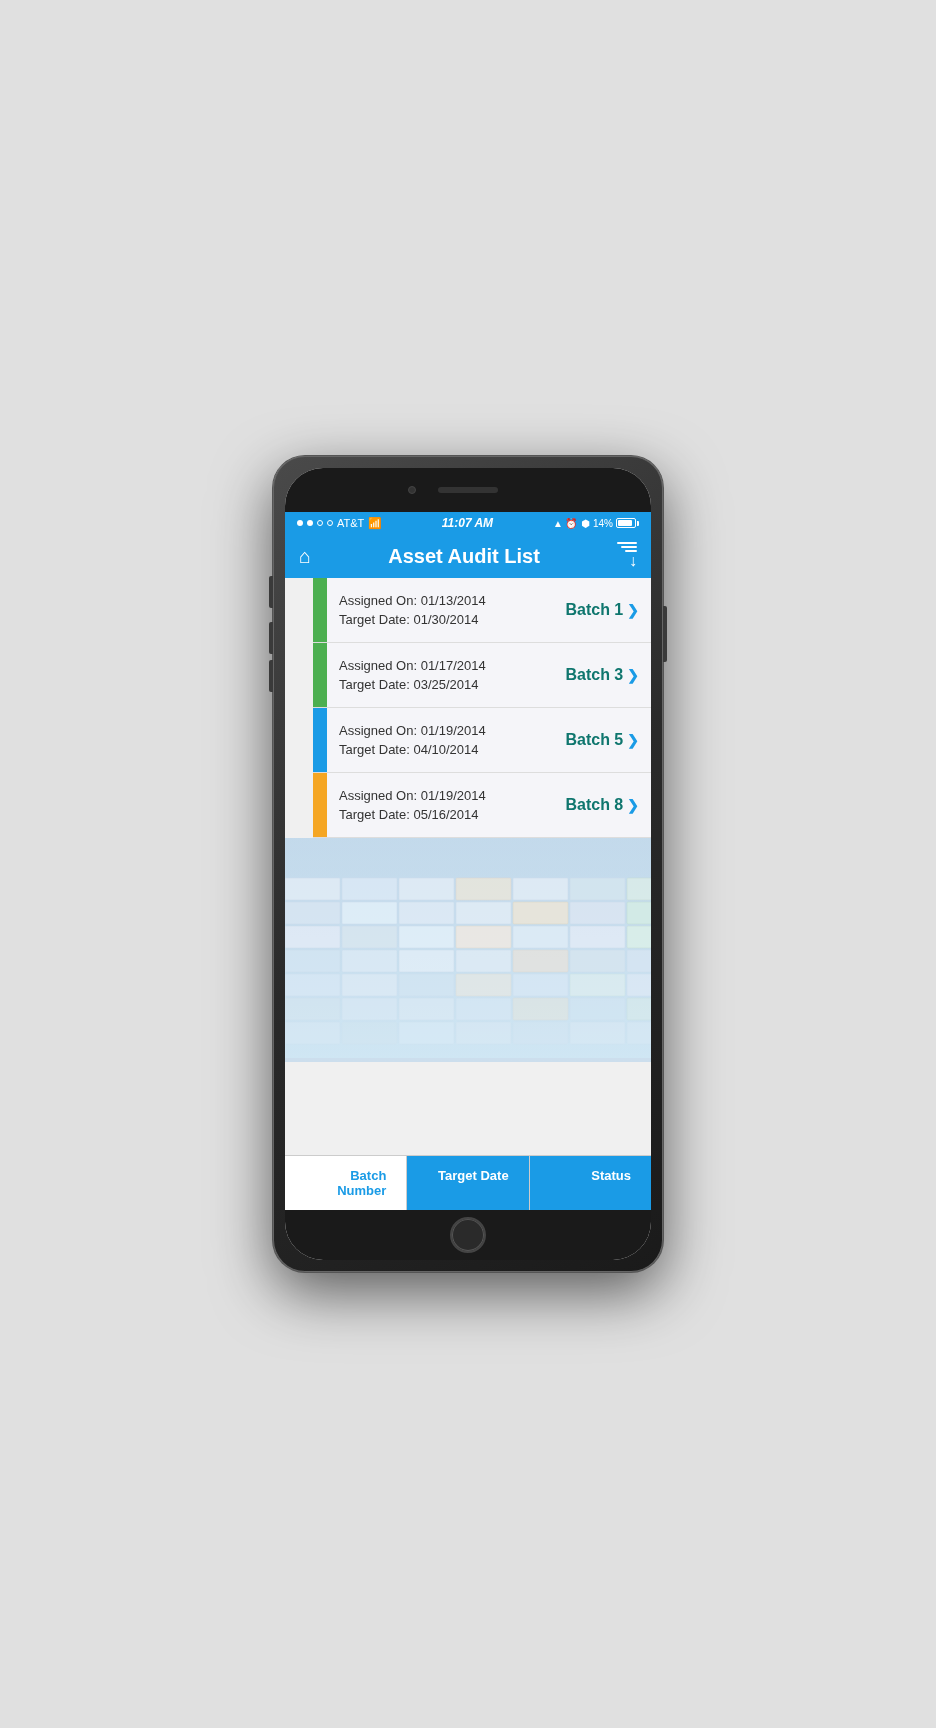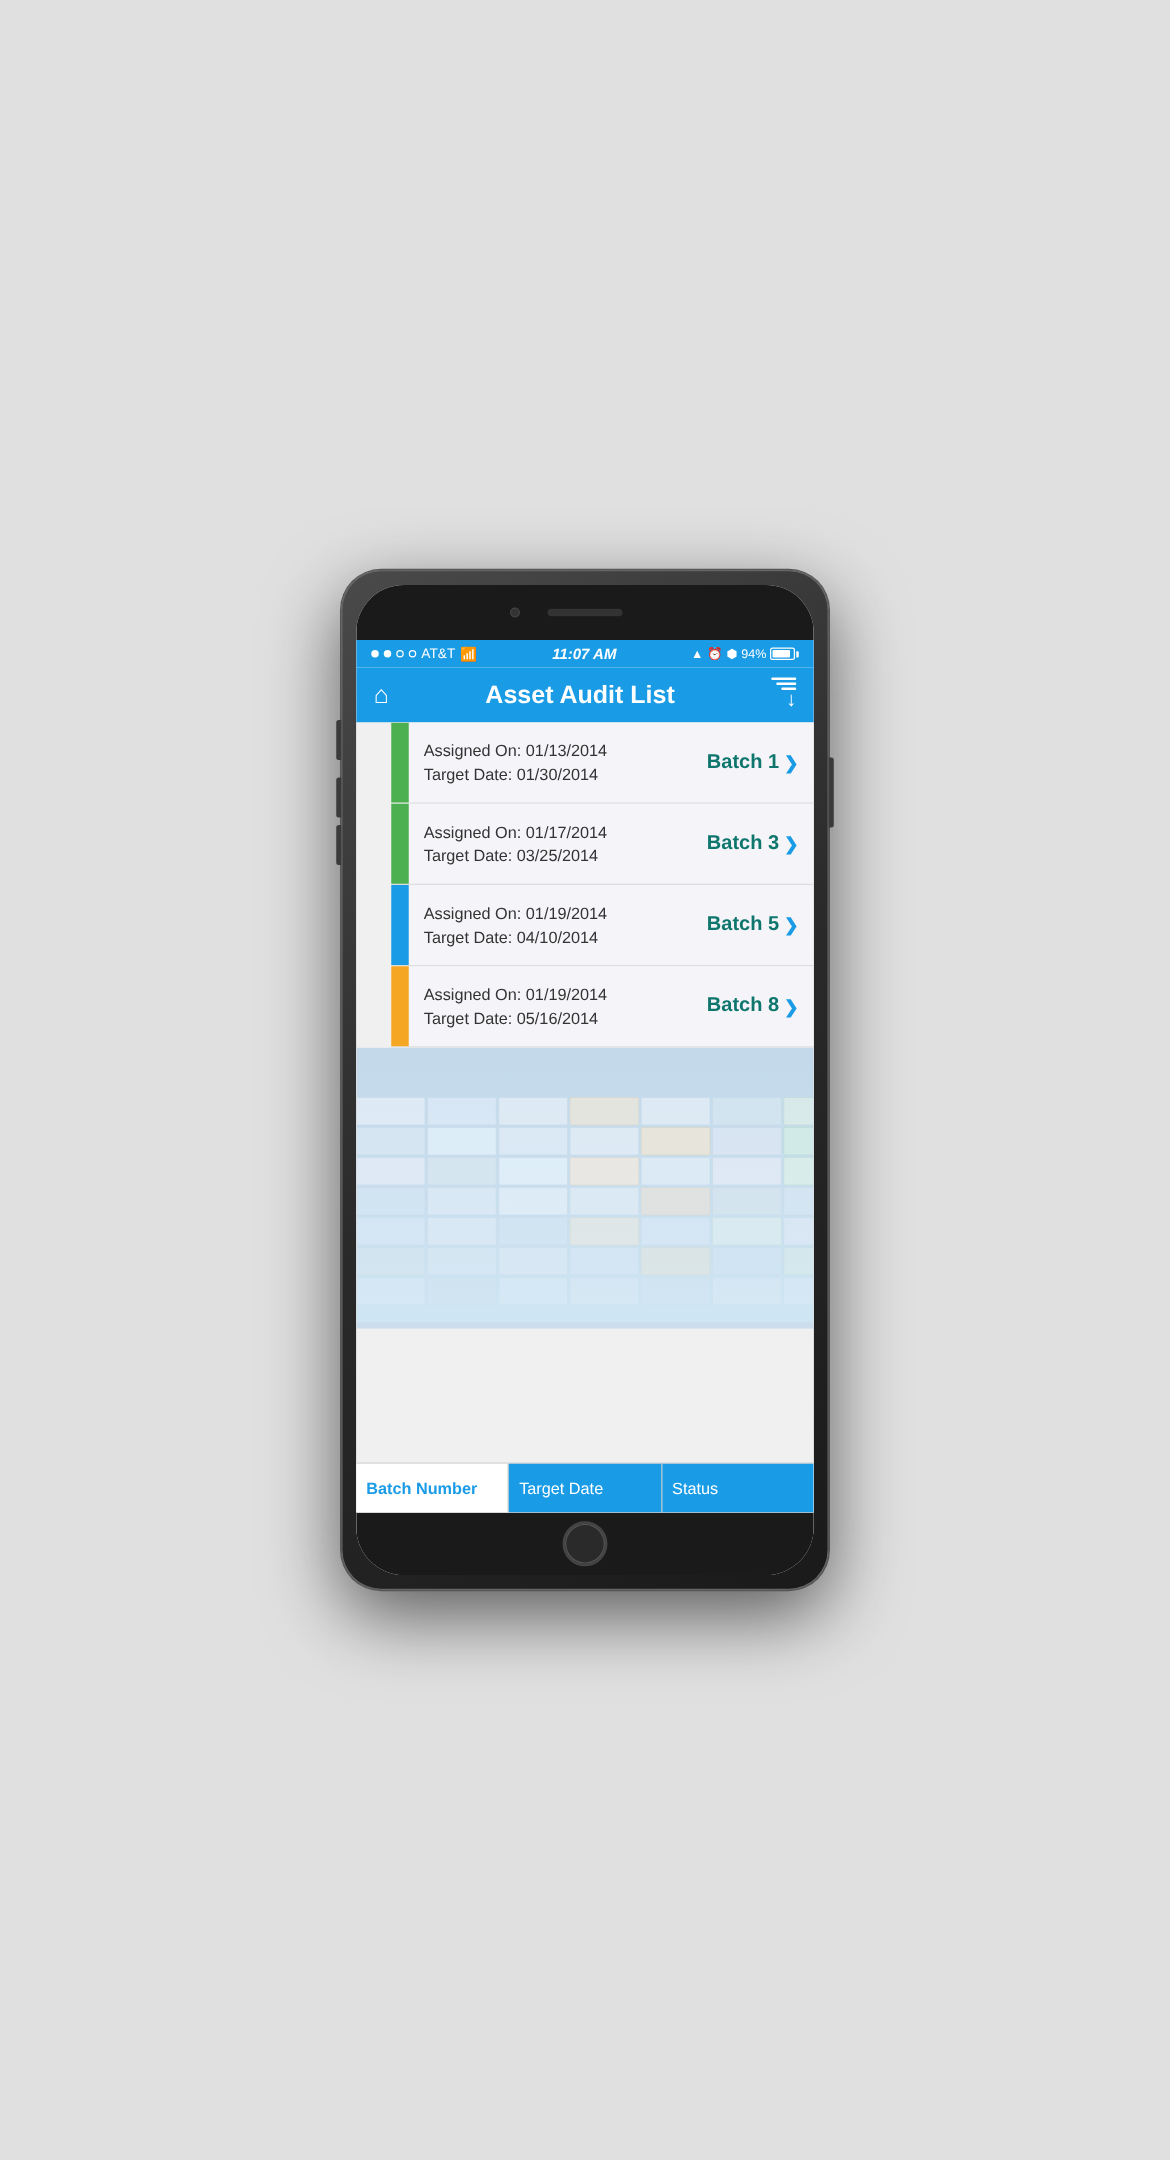--- a/index.html
+++ b/index.html
@@ -253,31 +253,31 @@
 
     
     .bottom-tab-bar {
       display: flex;
       background: #f8f8f8;
       border-top: 1px solid #ccc;
       flex-shrink: 0;
     }
     .tab-item {
       flex: 1;
-      padding: 12px 8px;
-      text-align: left;
+      padding: 12px 20px;
+      text-align: right;
       font-size: 13px;
       cursor: pointer;
       border-right: 1px solid #ccc;
     }
     .tab-item:last-child { border-right: none; }
     .tab-item.active {
       background: #1a9be6;
       color: white;
-      font-weight: 400;
+      font-weight: 700;
     }
     .tab-item.inactive {
       color: #1a9be6;
       font-weight: 700;
       background: white;
     }
 
     
     .bottom-bezel {
       background: #1a1a1a;
@@ -314,21 +314,21 @@
         <span class="signal-dot empty"></span>
         <span class="signal-dot empty"></span>
         <span>AT&amp;T</span>
         <span>📶</span>
       </div>
       <div class="status-center">11:07 AM</div>
       <div class="status-right">
         <span>▲</span>
         <span>⏰</span>
         <span>⬢</span>
-        <span>94%</span>
+        <span>14%</span>
         <span class="battery-icon">
           <span class="battery-body">
             <span class="battery-fill"></span>
           </span>
           <span class="battery-tip"></span>
         </span>
       </div>
     </div>
 
     <div class="nav-bar">

